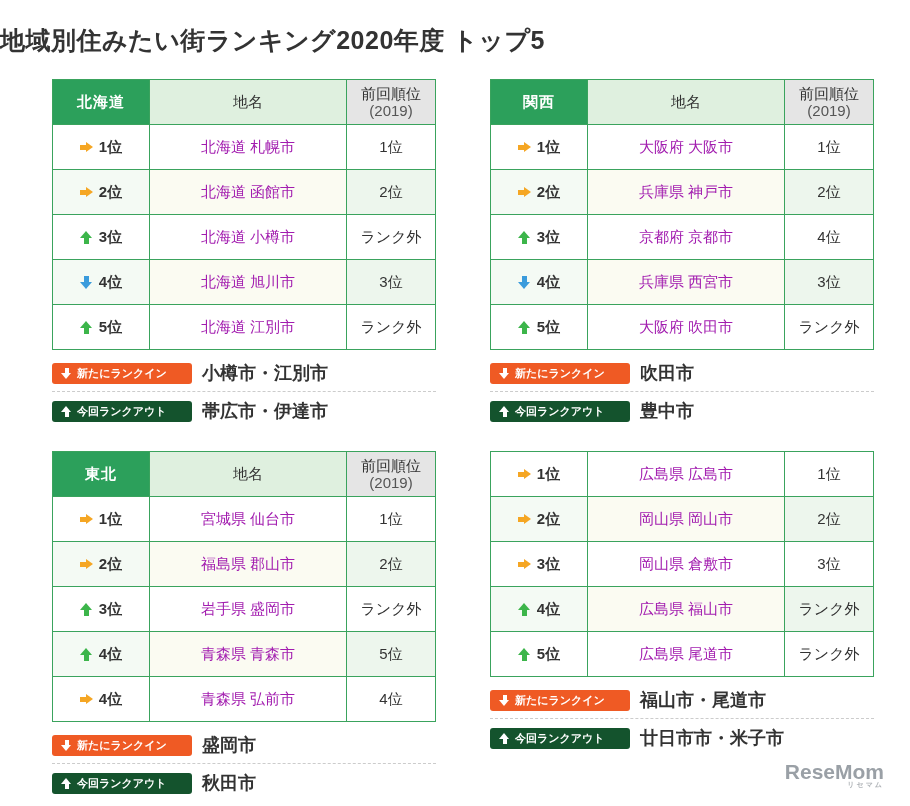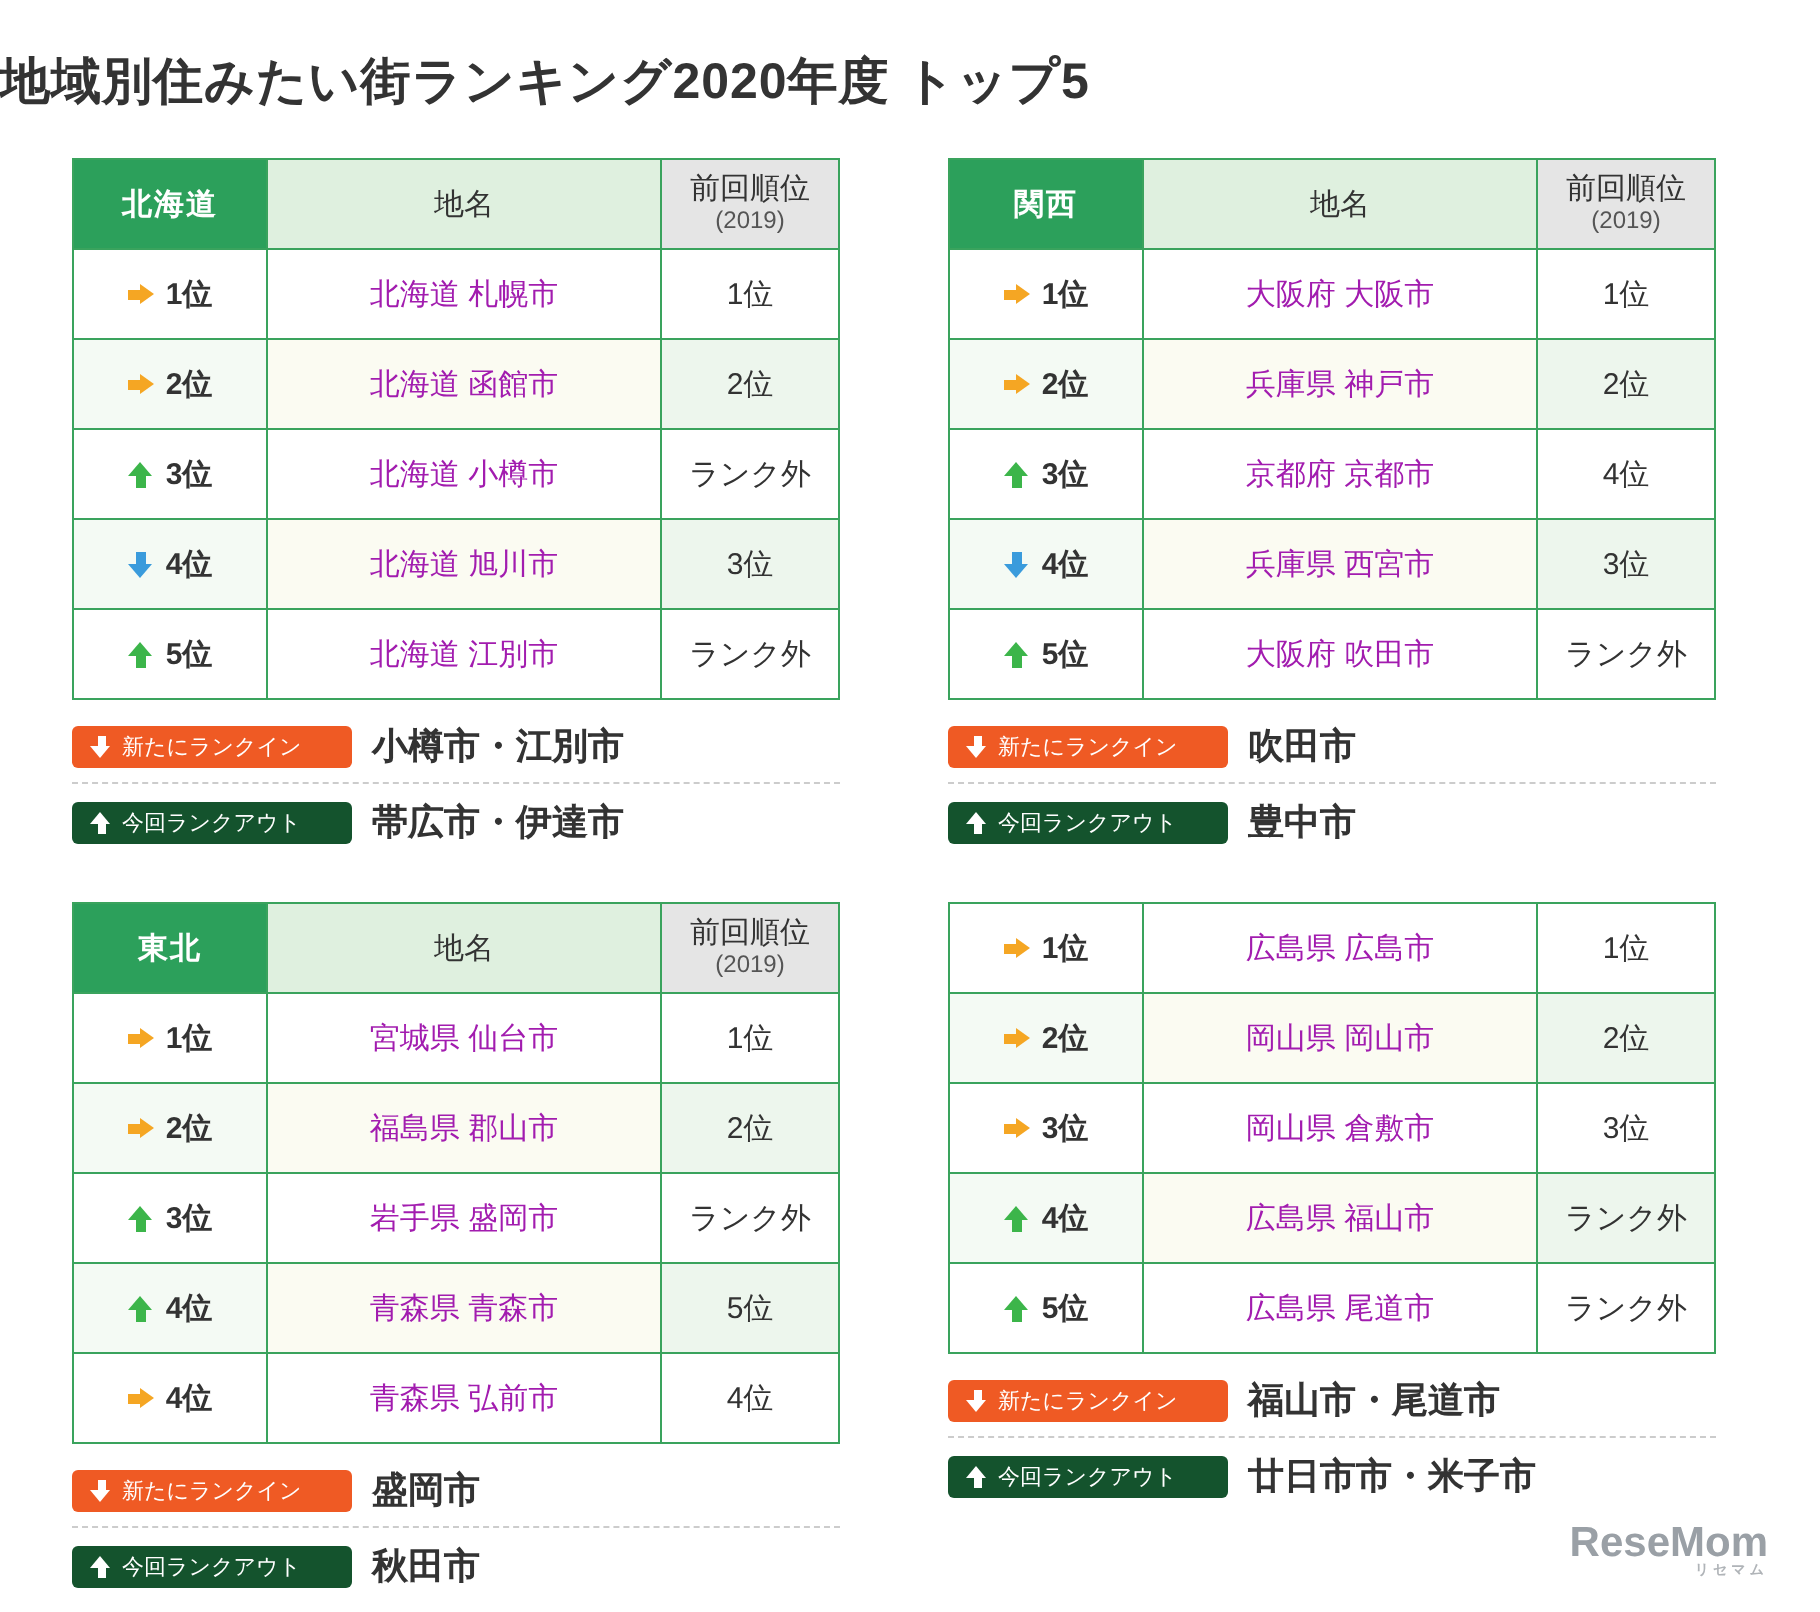--- a/index.html
+++ b/index.html
@@ -25,20 +25,21 @@
   }
   .grid {
     position: relative;
     margin-top: 22px;
     display: flex;
     flex-wrap: wrap;
     padding: 0 36px;
     box-sizing: border-box;
     column-gap: 54px;
     row-gap: 22px;
+    justify-content: flex-end;
   }
   .block {
     width: 384px;
     box-sizing: border-box;
   }
   table.rank-table {
     border-collapse: collapse;
     width: 100%;
     table-layout: fixed;
     border: 1px solid #2e9a55;
@@ -68,21 +69,21 @@
   th.prev {
     background: #e5e5e5;
     color: #333333;
     font-weight: normal;
     font-size: 14px;
     width: 88px;
     line-height: 1.15;
   }
   th.prev .yr {
     display: block;
-    font-size: 12px;
+    font-size: 15px;
     color: #555555;
   }
   td.rankcell {
     width: 96px;
     font-size: 15px;
     font-weight: bold;
     color: #333333;
     position: relative;
   }
   td.rankcell .inner {
@@ -175,21 +176,21 @@
     gap: 10px;
     height: 22px;
     margin-bottom: 7px;
   }
   .note-label {
     display: inline-flex;
     align-items: center;
     gap: 5px;
     color: #ffffff;
     font-size: 11px;
-    font-weight: normal;
+    font-weight: bold;
     border-radius: 3px;
     padding: 0 9px;
     height: 21px;
     box-sizing: border-box;
     white-space: nowrap;
     flex: none;
     width: 140px;
   }
   .note-label.in {
     background: #ef5a24;

